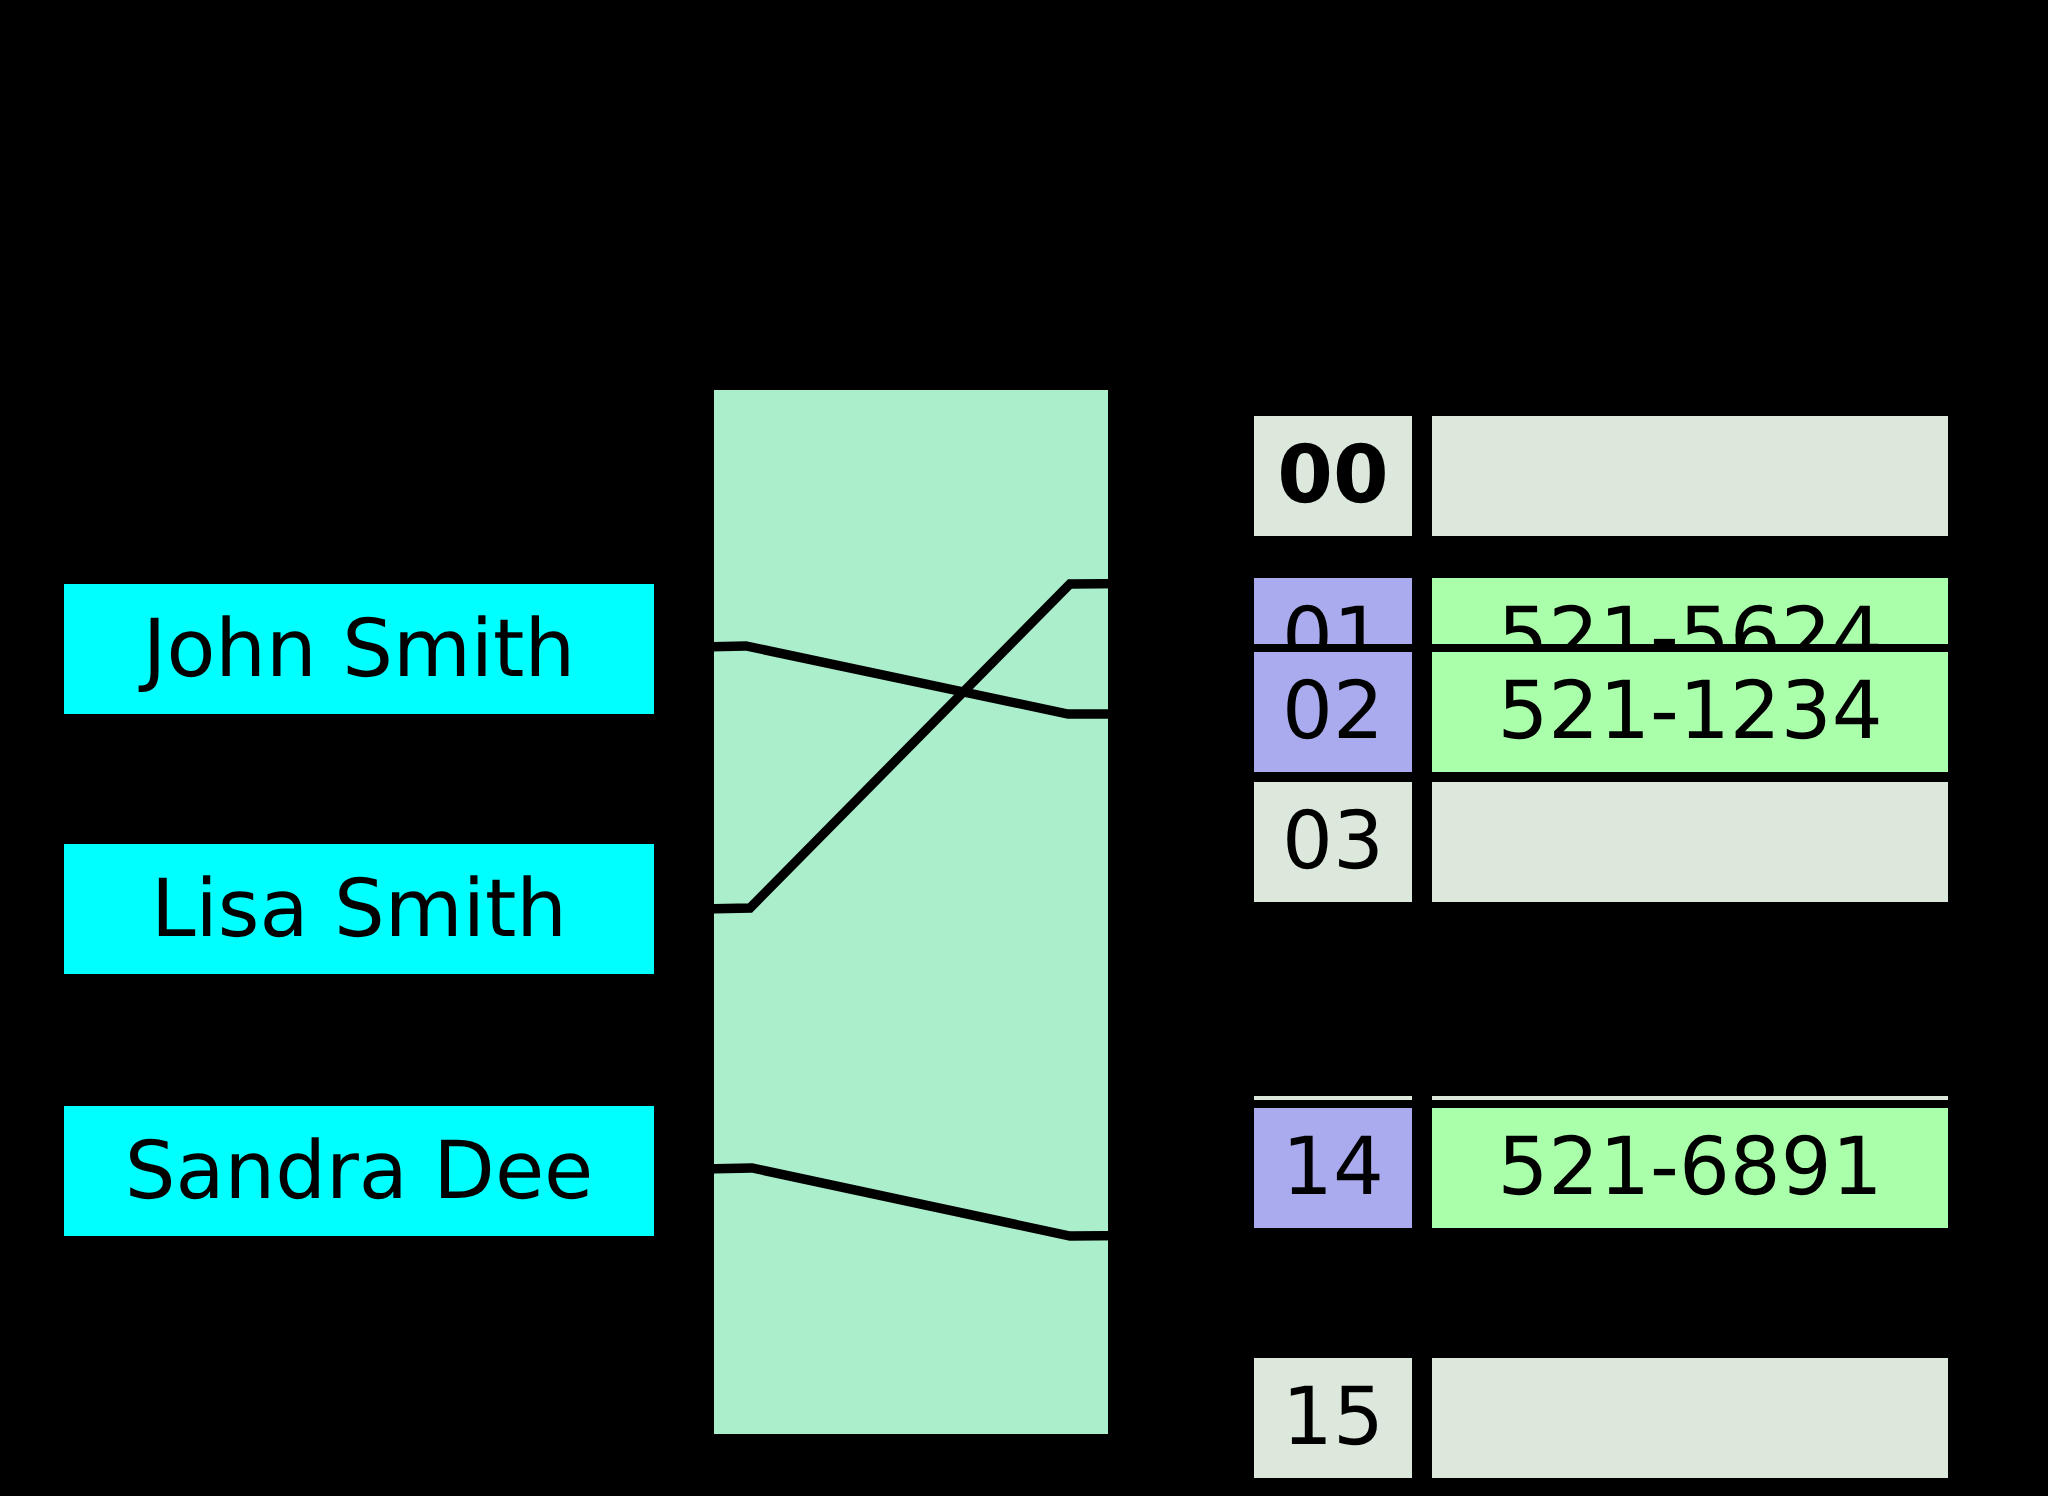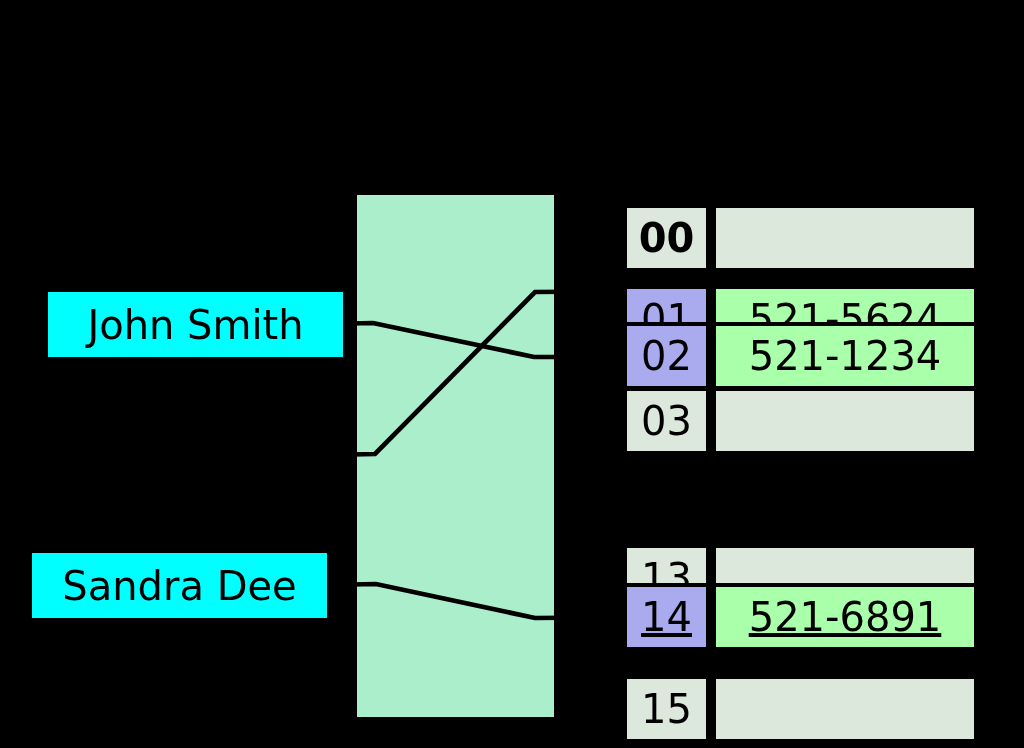--- a/index.html
+++ b/index.html
@@ -39,21 +39,21 @@
     position: absolute;
     left: 32px;
     width: 295px; height: 65px;
     background: var(--key-box);
     display: flex;
     align-items: center;
     justify-content: center;
     font-size: 40px;
     z-index: 3;
   }
-  .key-john   { top: 292px; margin-left: 16px; }
+  .key-john   { top: 292px; }
   .key-lisa   { top: 422px; }
   .key-sandra { top: 553px; }
   .cell {
     position: absolute;
     box-sizing: border-box;
     border: 4px solid var(--line);
     background: var(--cell-default);
     height: 68px;
     display: flex;
     align-items: center;
@@ -63,38 +63,41 @@
   }
   .cell.index { left: 623px; width: 87px; }
   .cell.value { left: 712px; width: 266px; }
   .cell.hl  { background: var(--cell-highlight); }
   .cell.val { background: var(--cell-value); }
   .r0 { top: 204px; font-weight: bold; }
   .r1 { top: 257px; margin-top: 28px; }
   .r2 { top: 322px; }
   .r3 { top: 387px; }
   .r4 { top: 544px; }
-  .r5 { top: 583px; text-decoration: underline; }
+  .r5 { top: 550px; }
   .r6 { top: 648px; margin-top: 27px; }
 </style>
 </head>
 <body>
 
 <div class="canvas">
 
   <div class="hashbox"></div>
 
   <svg class="links" viewBox="0 0 1024 748" xmlns="http://www.w3.org/2000/svg">
     <polyline fill="none" stroke="#000000" stroke-width="4.7" points="327,324 373,323 534,357 660,357"></polyline>
     <polyline fill="none" stroke="#000000" stroke-width="4.7" points="327,455 375,454 535,292 660,291"></polyline>
     <polyline fill="none" stroke="#000000" stroke-width="4.7" points="327,585 376,584 535,618 660,617"></polyline>
   </svg>
 
   <div class="key key-john">
     <span>John Smith</span>
+  </div>
+  <div class="key key-lisa">
+    <span>Lisa Smith</span>
   </div>
   <div class="key key-sandra">
     <span>Sandra Dee</span>
   </div>
 
   <div class="cell index r0">00</div>
   <div class="cell value r0"></div>
 
   <div class="cell index hl r1">01</div>
   <div class="cell value val r1">521-5624</div>

